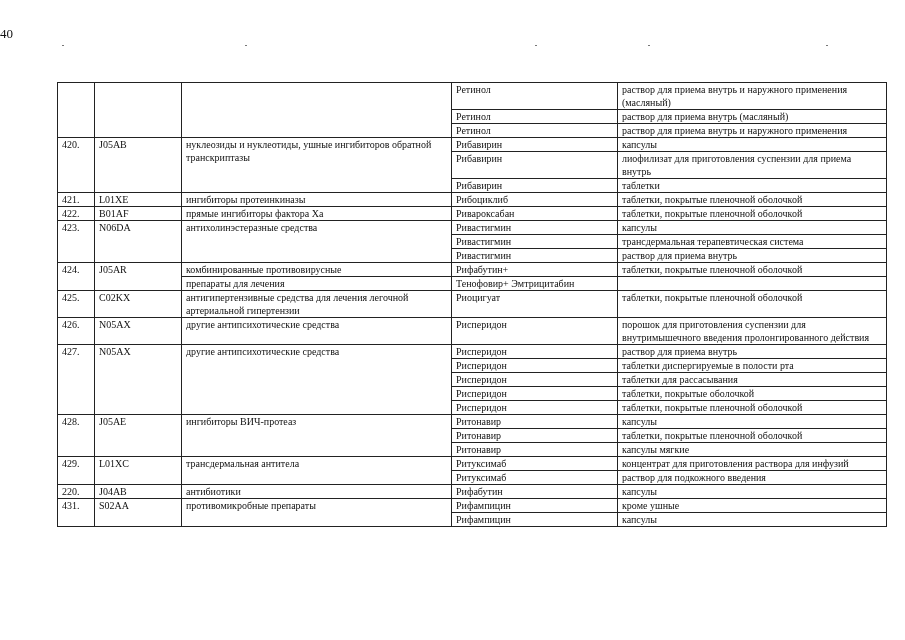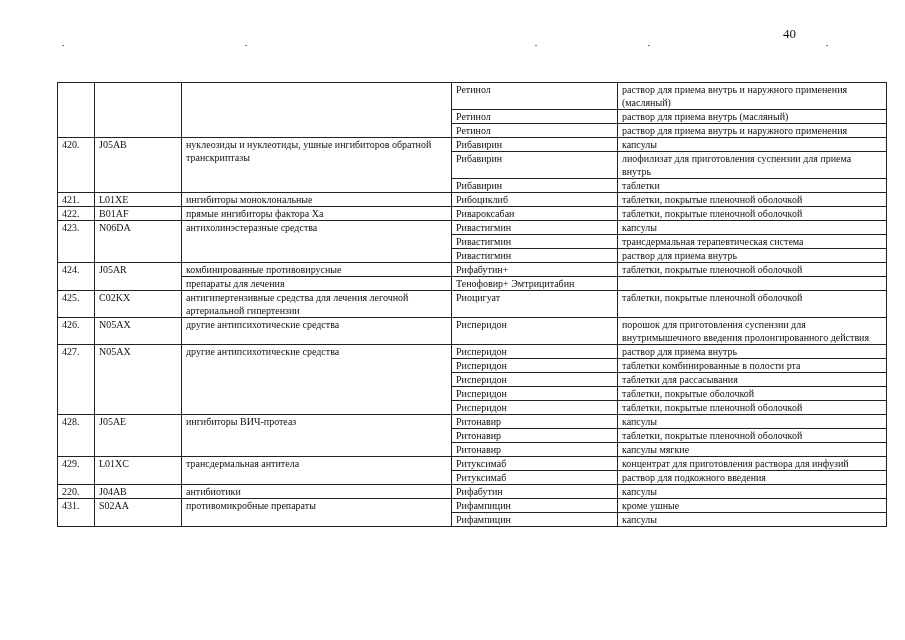--- a/index.html
+++ b/index.html
@@ -1,18 +1,18 @@
 <!DOCTYPE html>
 <html><head>
 <meta charset="utf-8">
 <style>
   html, body { margin: 0; padding: 0; background: #ffffff; }
   body { width: 905px; height: 640px; position: relative; overflow: hidden;
          font-family: "Liberation Serif", "DejaVu Serif", serif; color: #111; }
-  .page-number { position: absolute; top: 26px; left: 0; width: 796px; text-align: right;
+  .page-number { position: absolute; top: 26px; left: 0; width: 796px; text-align: left;
                  font-size: 13px; }
   table.drug-table { position: absolute; top: 82px; left: 57px; border-collapse: collapse;
                      table-layout: fixed; width: 829px; font-size: 10px; line-height: 13px; }
   table.drug-table td { border: 1px solid #222; padding: 0 4px; vertical-align: top; }
   col.c-num { width: 37px; }
   col.c-atc { width: 87px; }
   col.c-group { width: 270px; }
   col.c-name { width: 166px; }
   col.c-form { width: 269px; }
   td.num { text-align: left; padding-right: 6px; }
@@ -58,21 +58,21 @@
         <td>Рибавирин</td>
         <td>лиофилизат для приготовления суспензии для приема внутрь</td>
       </tr>
       <tr>
         <td>Рибавирин</td>
         <td>таблетки</td>
       </tr>
       <tr>
         <td class="num">421.</td>
         <td>L01XE</td>
-        <td>ингибиторы моноклональные</td>
+        <td>ингибиторы протеинкиназы</td>
         <td>Рибоциклиб</td>
         <td>таблетки, покрытые пленочной оболочкой</td>
       </tr>
       <tr>
         <td class="num">422.</td>
         <td>B01AF</td>
         <td>прямые ингибиторы фактора Ха</td>
         <td>Ривароксабан</td>
         <td>таблетки, покрытые пленочной оболочкой</td>
       </tr>
@@ -119,21 +119,21 @@
       </tr>
       <tr>
         <td rowspan="5" class="num">427.</td>
         <td rowspan="5">N05AX</td>
         <td rowspan="5">другие антипсихотические средства</td>
         <td>Рисперидон</td>
         <td>раствор для приема внутрь</td>
       </tr>
       <tr>
         <td>Рисперидон</td>
-        <td>таблетки комбинированные в полости рта</td>
+        <td>таблетки диспергируемые в полости рта</td>
       </tr>
       <tr>
         <td>Рисперидон</td>
         <td>таблетки для рассасывания</td>
       </tr>
       <tr>
         <td>Рисперидон</td>
         <td>таблетки, покрытые оболочкой</td>
       </tr>
       <tr>

